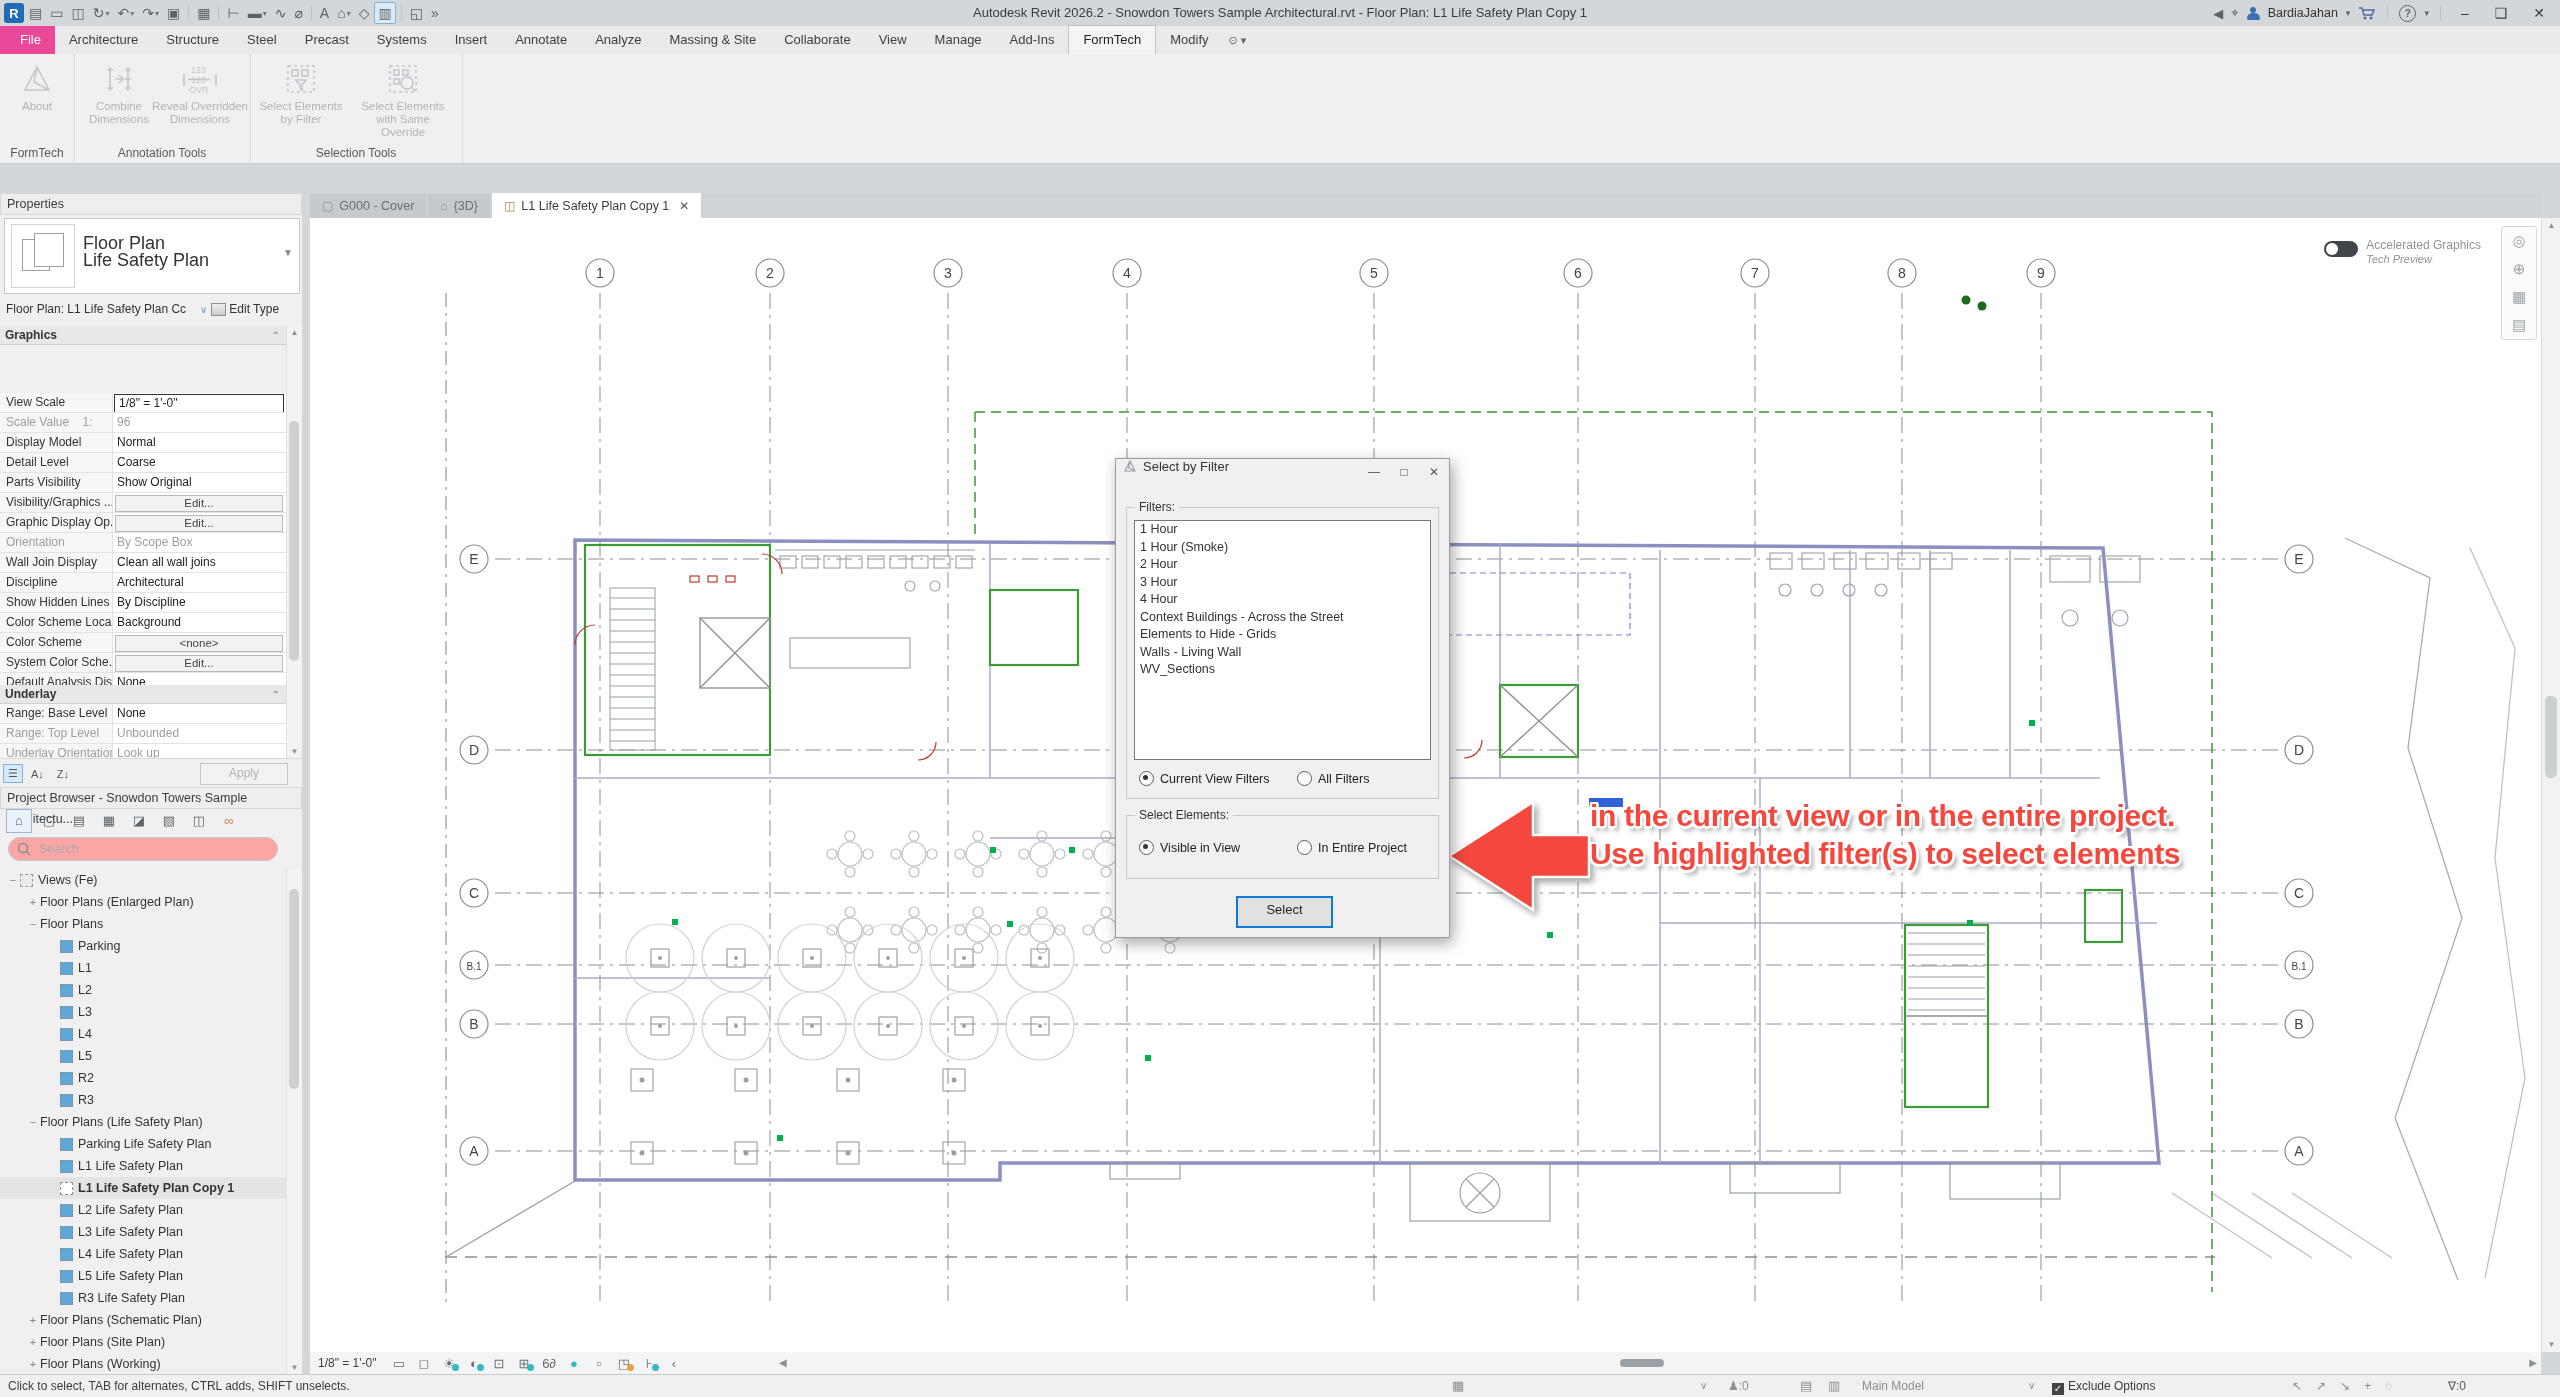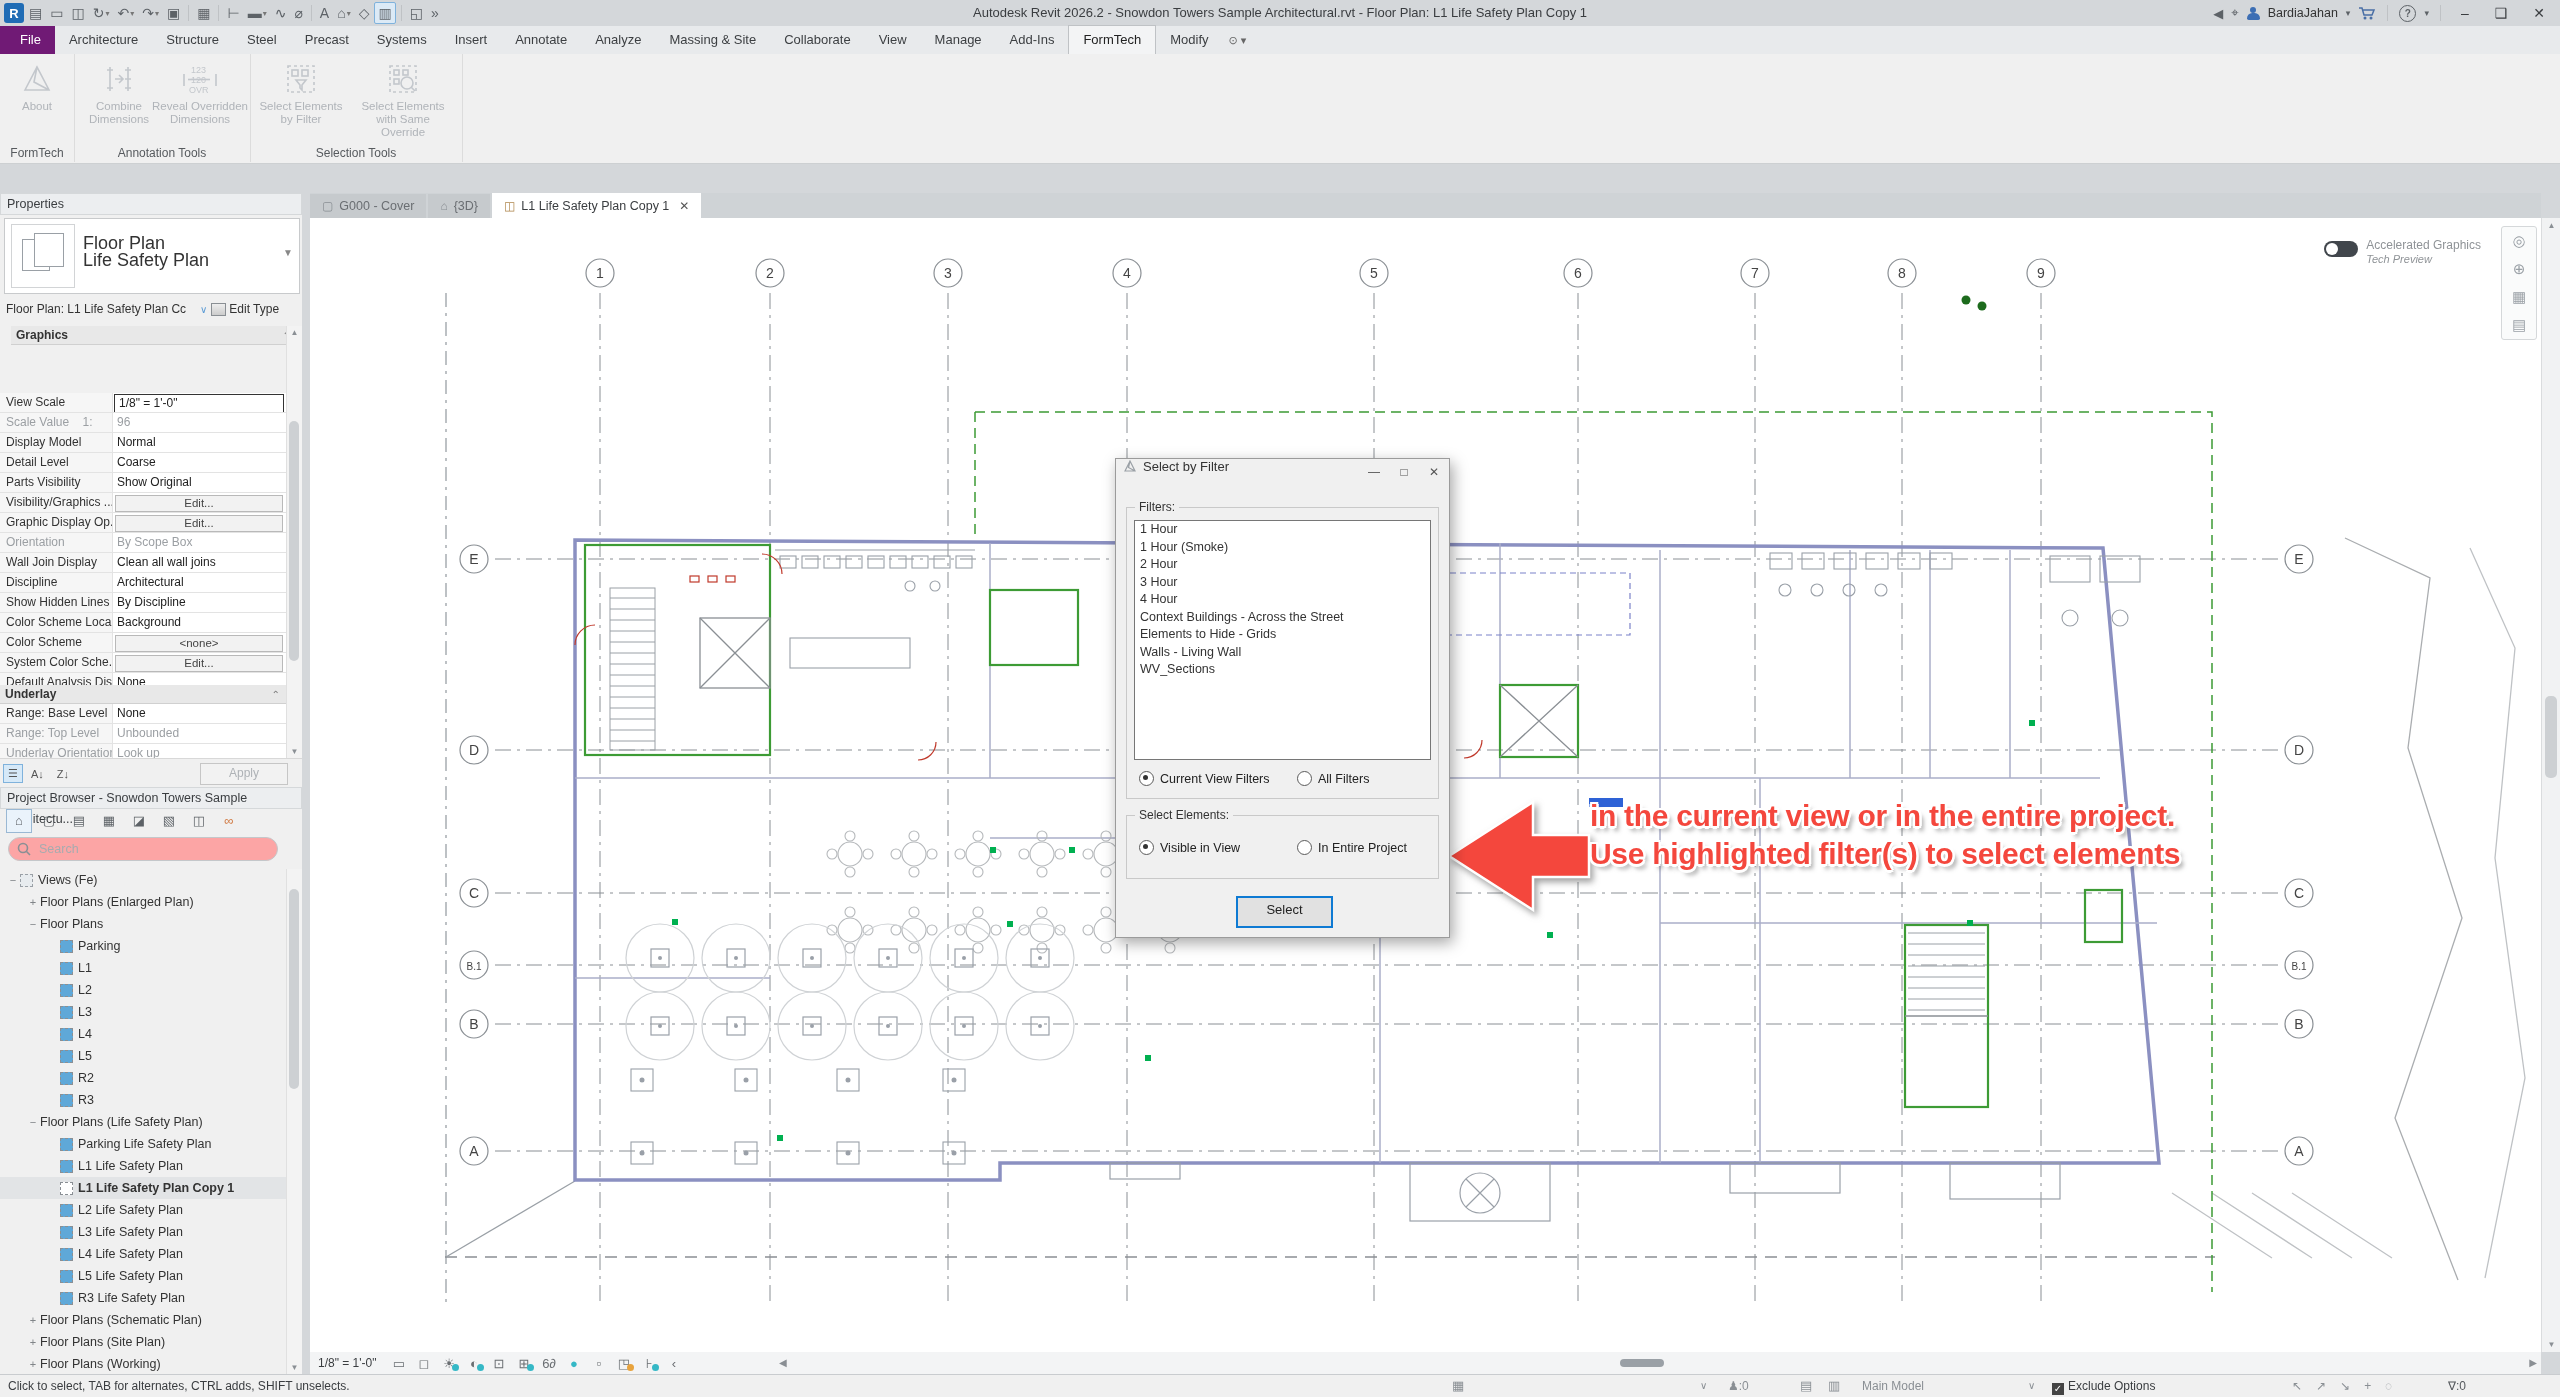--- a/index.html
+++ b/index.html
@@ -22,21 +22,21 @@
   #user-name{font-size:12.5px;color:#333;}
   .person{width:13px;height:13px;position:relative;display:inline-block;}
   .person:before{content:"";position:absolute;left:3.5px;top:0;width:6px;height:6px;border-radius:50%;background:#3c6eb4;}
   .person:after{content:"";position:absolute;left:0;top:6px;width:13px;height:7px;border-radius:6px 6px 2px 2px;background:#3c6eb4;}
   .help-circle{width:15px;height:15px;border-radius:50%;border:1.5px solid #5d6267;color:#5d6267;
                font-size:10px;font-weight:bold;display:flex;align-items:center;justify-content:center;}
   .winbtn{font-size:14px;color:#3a3d40;padding:0 9px;}
   
   #tabrow{left:0;top:26px;width:2560px;height:28px;background:#e8eaec;display:flex;align-items:flex-end;}
   .rtab{height:28px;line-height:28px;padding:0 14px;font-size:13px;color:#3c3f42;}
-  .rtab.file{background:#701a75;color:#fff;padding-left:20px;}
+  .rtab.file{background:#ec4899;color:#fff;padding-left:20px;}
   .rtab.active{background:#f3f4f5;border:1px solid #bfc2c5;border-bottom:none;color:#222;}
   #tab-extra{font-size:11px;color:#666;margin-left:6px;line-height:28px;}
   
   #ribbon{left:0;top:54px;width:2560px;height:109px;background:#f0f0f0;border-bottom:1px solid #cdd0d2;}
   .rpanel{position:absolute;top:0;height:108px;border-right:1px solid #dcdcdc;}
   .rpanel-label{position:absolute;left:0;right:0;bottom:2px;text-align:center;font-size:12px;color:#565a5e;}
   .rbtn{position:absolute;top:4px;width:96px;text-align:center;}
   .rbtn .ric{height:42px;display:flex;align-items:center;justify-content:center;}
   .rbtn .rlab{font-size:11.5px;color:#b0b4b9;line-height:13px;}
   svg.ricon *{stroke:#c3c7cc;fill:none;stroke-width:1.6;}
@@ -316,21 +316,21 @@
 
   <div class="abs" id="selector-row">
     <div id="selector-val">Floor Plan: L1 Life Safety Plan Cc</div>
     <span id="selector-dd">∨</span>
     <span id="edit-type">
         <span class="mini-ic"></span>
         <span>Edit Type</span>
       </span>
   </div>
 
-  <div class="sec-head" style="top:133px;margin-left:11px;">
+  <div class="sec-head" style="top:133px;">
     <span>Graphics</span><span class="chev">⌃</span>
   </div>
   <div class="prows" style="top:152px;margin-top:48px;" id="graphics-rows">
       <div class="prow">
         <div class="plabel">View Scale</div>
         <div class="pval">
           <div class="pinput">1/8" = 1'-0"</div>
         </div>
       </div>
       <div class="prow dim">

